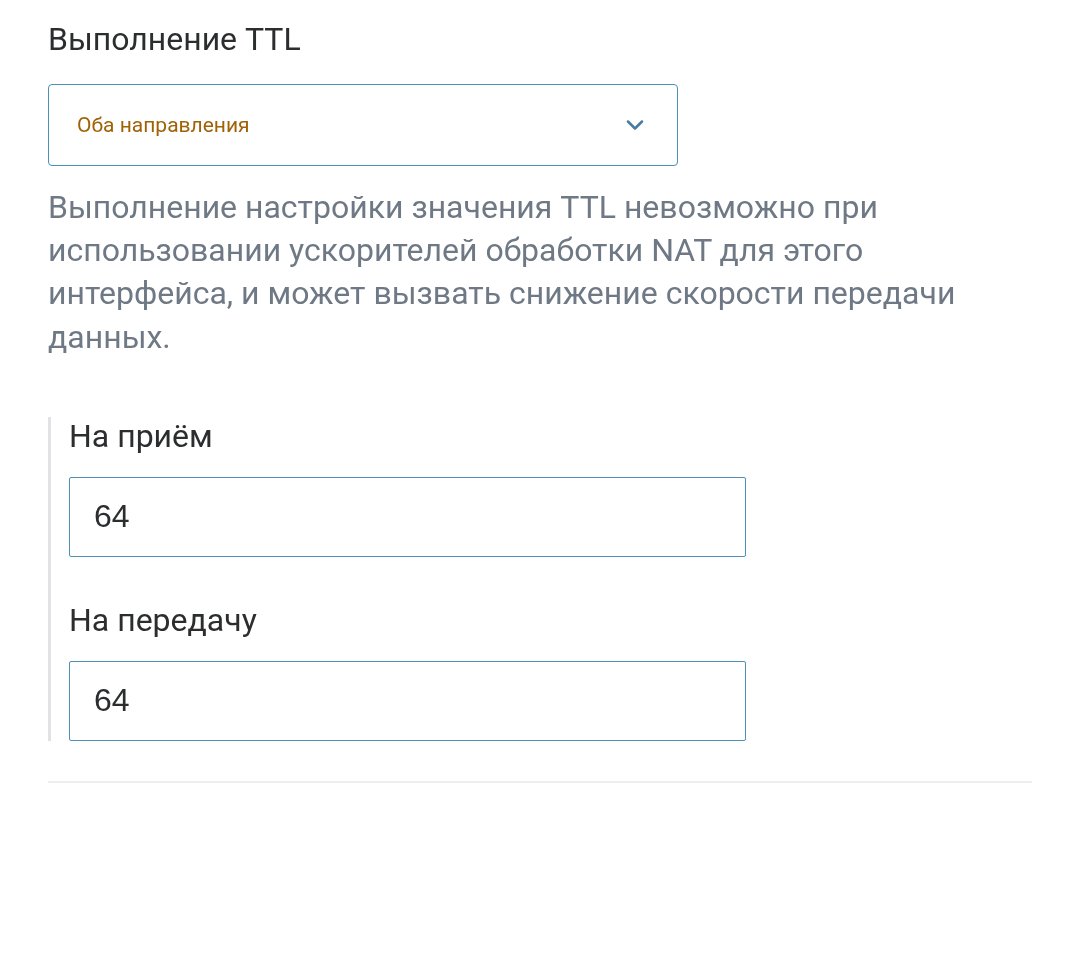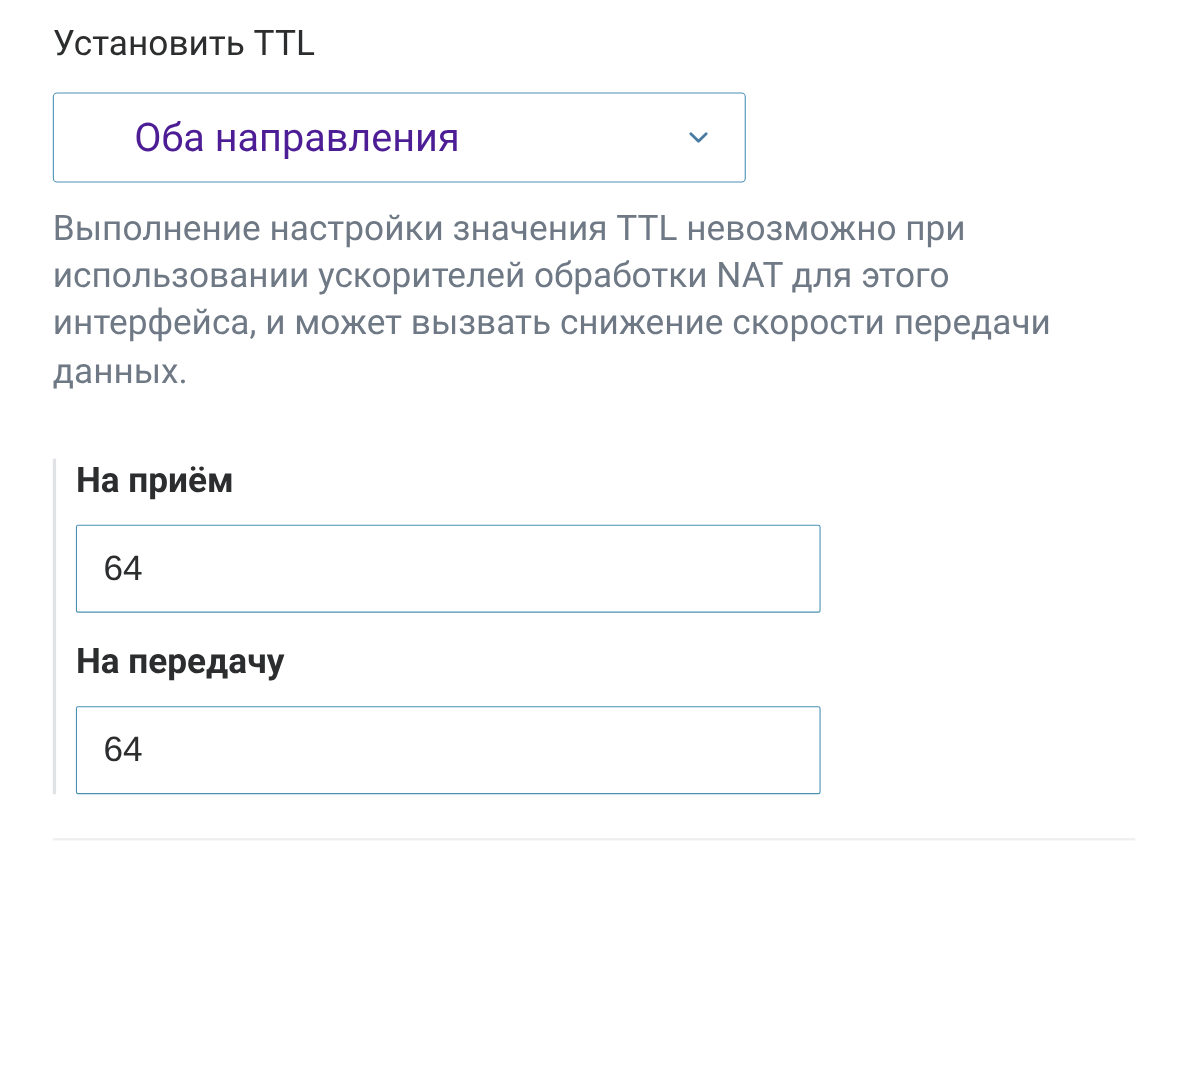--- a/index.html
+++ b/index.html
@@ -26,23 +26,22 @@
       justify-content: space-between;
       width: 630px;
       height: 82px;
       border: 1px solid #4a91b5;
       border-radius: 4px;
       padding: 0 28px;
       cursor: pointer;
       background: #ffffff;
     }
     .select-box .select-value {
-      font-size: 36px;
-      color: #4c1d95;
-      margin-left: 45px;
+      font-size: 21px;
+      color: #a16207;
     }
     .select-box .chevron {
       width: 28px;
       height: 28px;
       display: flex;
       align-items: center;
       justify-content: center;
     }
     .help-text {
       font-size: 32px;
@@ -60,24 +59,24 @@
     .field-block {
       margin-top: 24px;
     }
     .field-block:first-child {
       margin-top: 0;
     }
     .field-label {
       font-size: 32px;
       color: #2c2d2e;
       margin-bottom: 22px;
-      font-weight: 700;
+      font-weight: 400;
     }
     .field-label-2 {
-      margin-top: 25px;
+      margin-top: 44px;
     }
     .text-input {
       width: 677px;
       height: 80px;
       border: 1px solid #4a91b5;
       border-radius: 2px;
       padding: 0 24px;
       font-size: 32px;
       color: #2c2d2e;
       background: #ffffff;
@@ -85,21 +84,21 @@
     hr.divider {
       border: none;
       border-top: 2px solid #eceef0;
       margin-top: 24px;
       width: 100%;
     }
   </style>
 </head>
 <body>
 
-<div class="section-title">Установить TTL</div>
+<div class="section-title">Выполнение TTL</div>
 
 <div class="select-box">
   <span class="select-value">Оба направления</span>
   <span class="chevron">
     <svg width="28" height="28" viewBox="0 0 24 24" fill="none" stroke="#4a7ca3" stroke-width="2.2" stroke-linecap="round" stroke-linejoin="round">
       <polyline points="6 9 12 15 18 9"></polyline>
     </svg>
   </span>
 </div>
 

